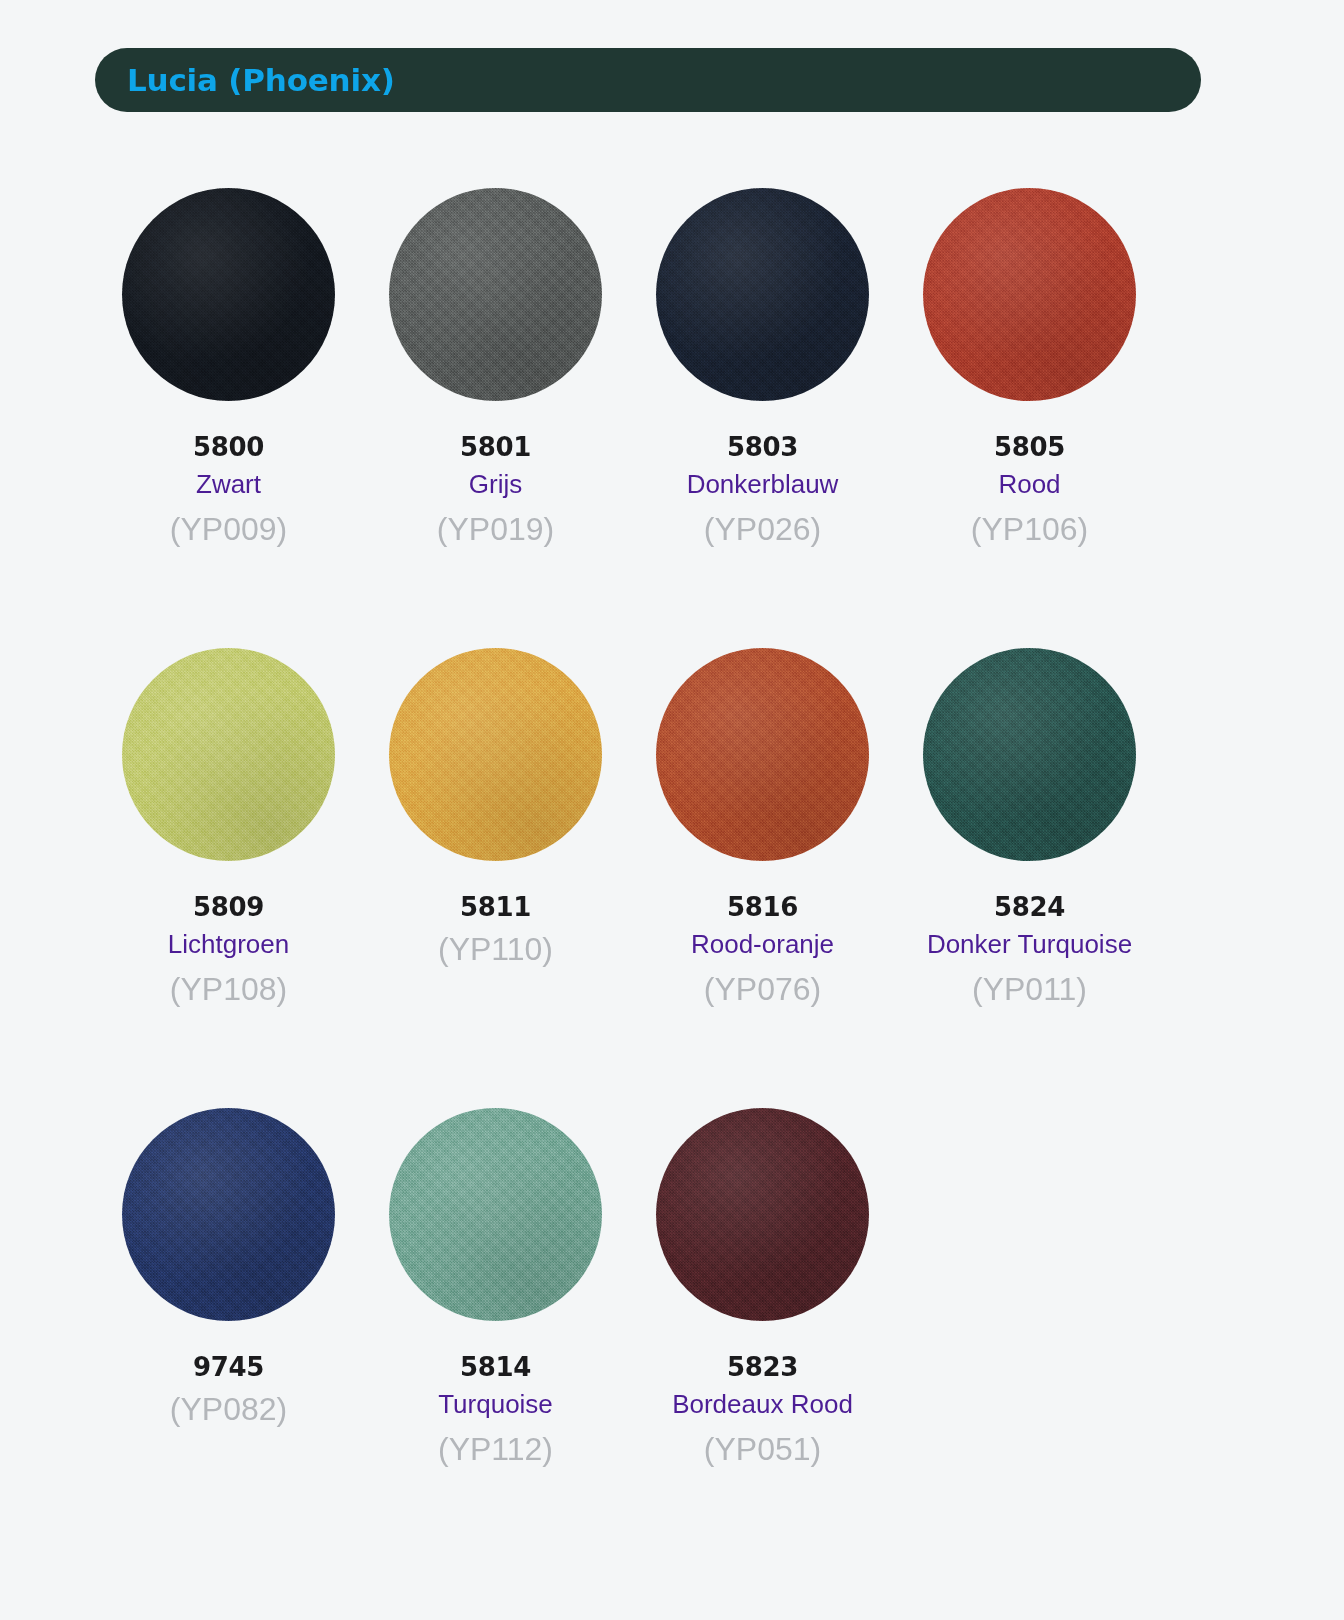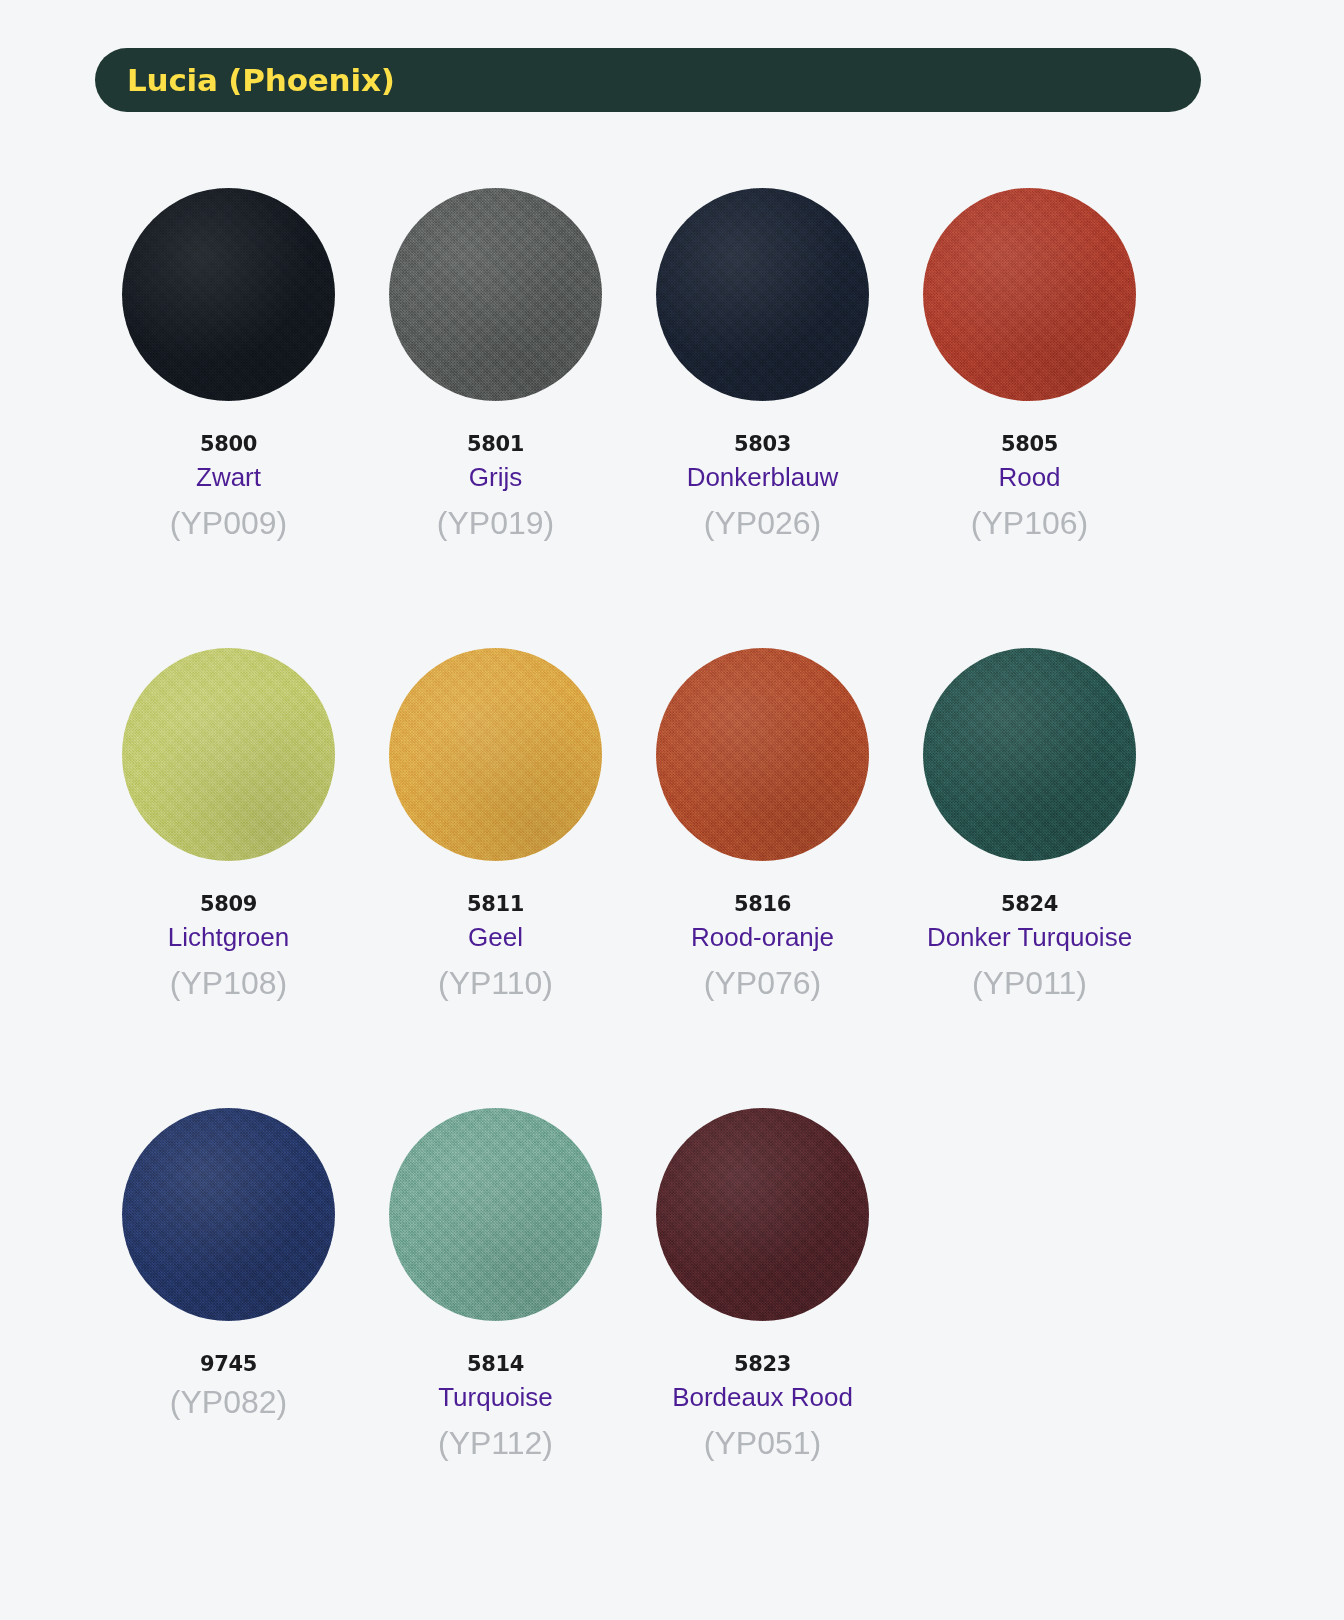--- a/index.html
+++ b/index.html
@@ -102,21 +102,21 @@
                 radial-gradient(circle at 70% 85%, rgba(0,0,0,0.10) 0%, rgba(0,0,0,0.0) 60%);
   }
 
   .labels {
     margin-top: 30px;
     text-align: center;
     width: 267px;
   }
   .code {
     font-family: "DejaVu Sans", sans-serif;
-    font-size: 21px;
+    font-size: 26px;
     font-weight: bold;
     color: #1b1b1d;
     line-height: 1.25;
     letter-spacing: -0.3px;
   }
   .name {
     font-family: "Liberation Sans", sans-serif;
     font-size: 26px;
     font-weight: 400;
     color: #4c1d95;
@@ -132,21 +132,21 @@
   }
   .cell.empty .swatch-wrap,
   .cell.empty .labels { visibility: hidden; }
 </style>
 </head>
 <body>
 
 <div class="page" style="background: rgb(244, 246, 247);">
 
   <div class="header-pill" style="background: rgb(32, 56, 51);">
-    <span class="header-title" style="color: #fde047;">Lucia (Phoenix)</span>
+    <span class="header-title" style="color: #0ea5e9;">Lucia (Phoenix)</span>
   </div>
 
   <div class="grid">
 
     <div class="row">
       <div class="cell">
         <div class="swatch-wrap">
           <div class="swatch" style="background-color: rgb(21, 26, 33);"></div>
         </div>
         <div class="labels">
@@ -197,21 +197,20 @@
           <div class="name">Lichtgroen</div>
           <div class="alt">(YP108)</div>
         </div>
       </div>
       <div class="cell">
         <div class="swatch-wrap">
           <div class="swatch" style="background-color: rgb(221, 171, 72);"></div>
         </div>
         <div class="labels">
           <div class="code">5811</div>
-          <div class="name">Geel</div>
           <div class="alt">(YP110)</div>
         </div>
       </div>
       <div class="cell">
         <div class="swatch-wrap">
           <div class="swatch" style="background-color: rgb(179, 80, 47);"></div>
         </div>
         <div class="labels">
           <div class="code">5816</div>
           <div class="name">Rood-oranje</div>

